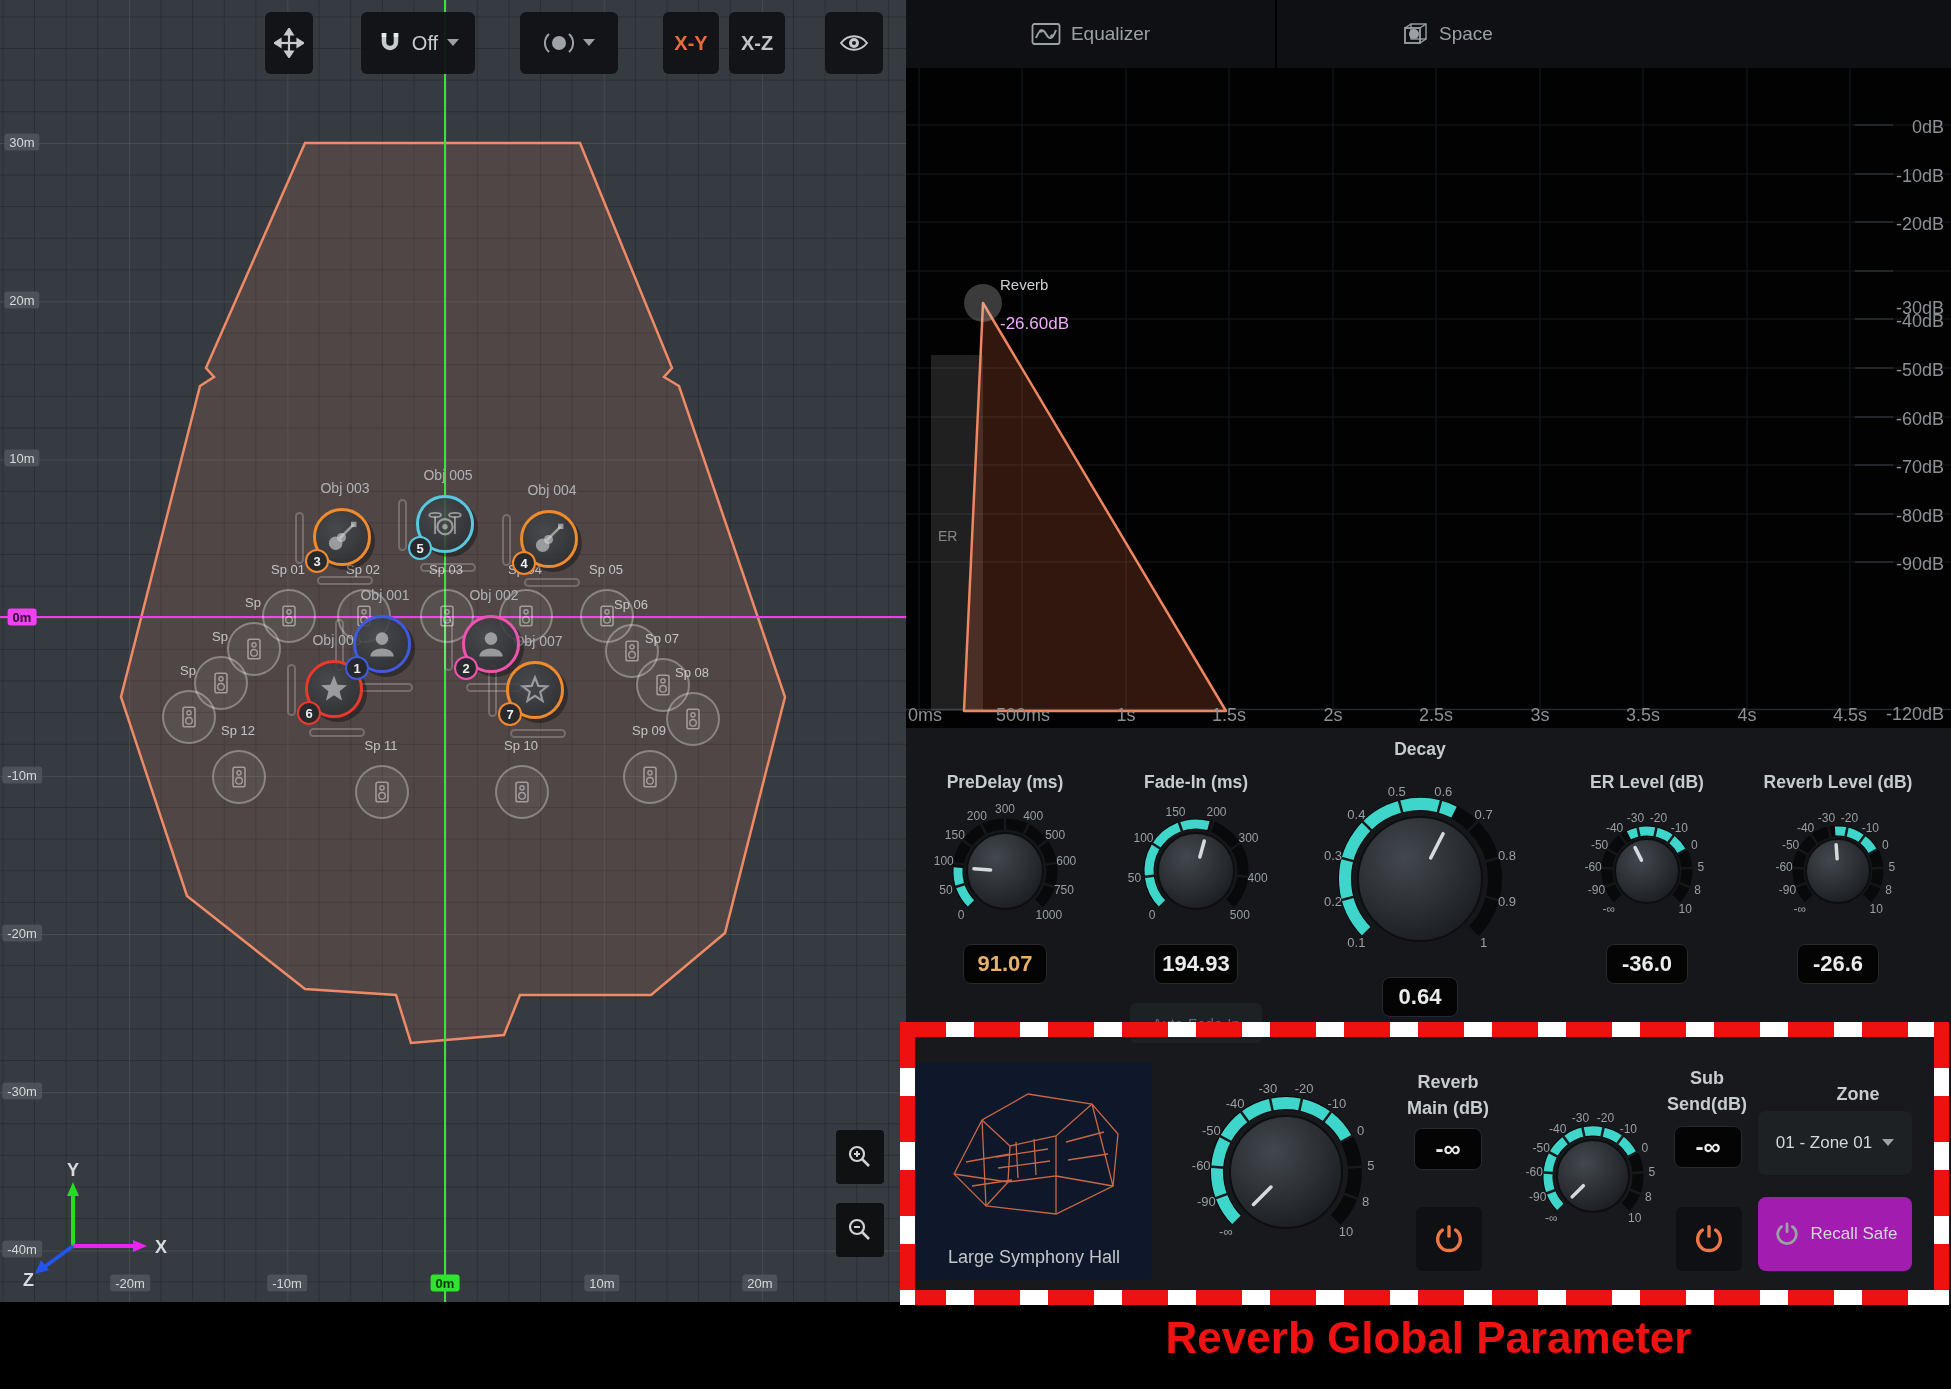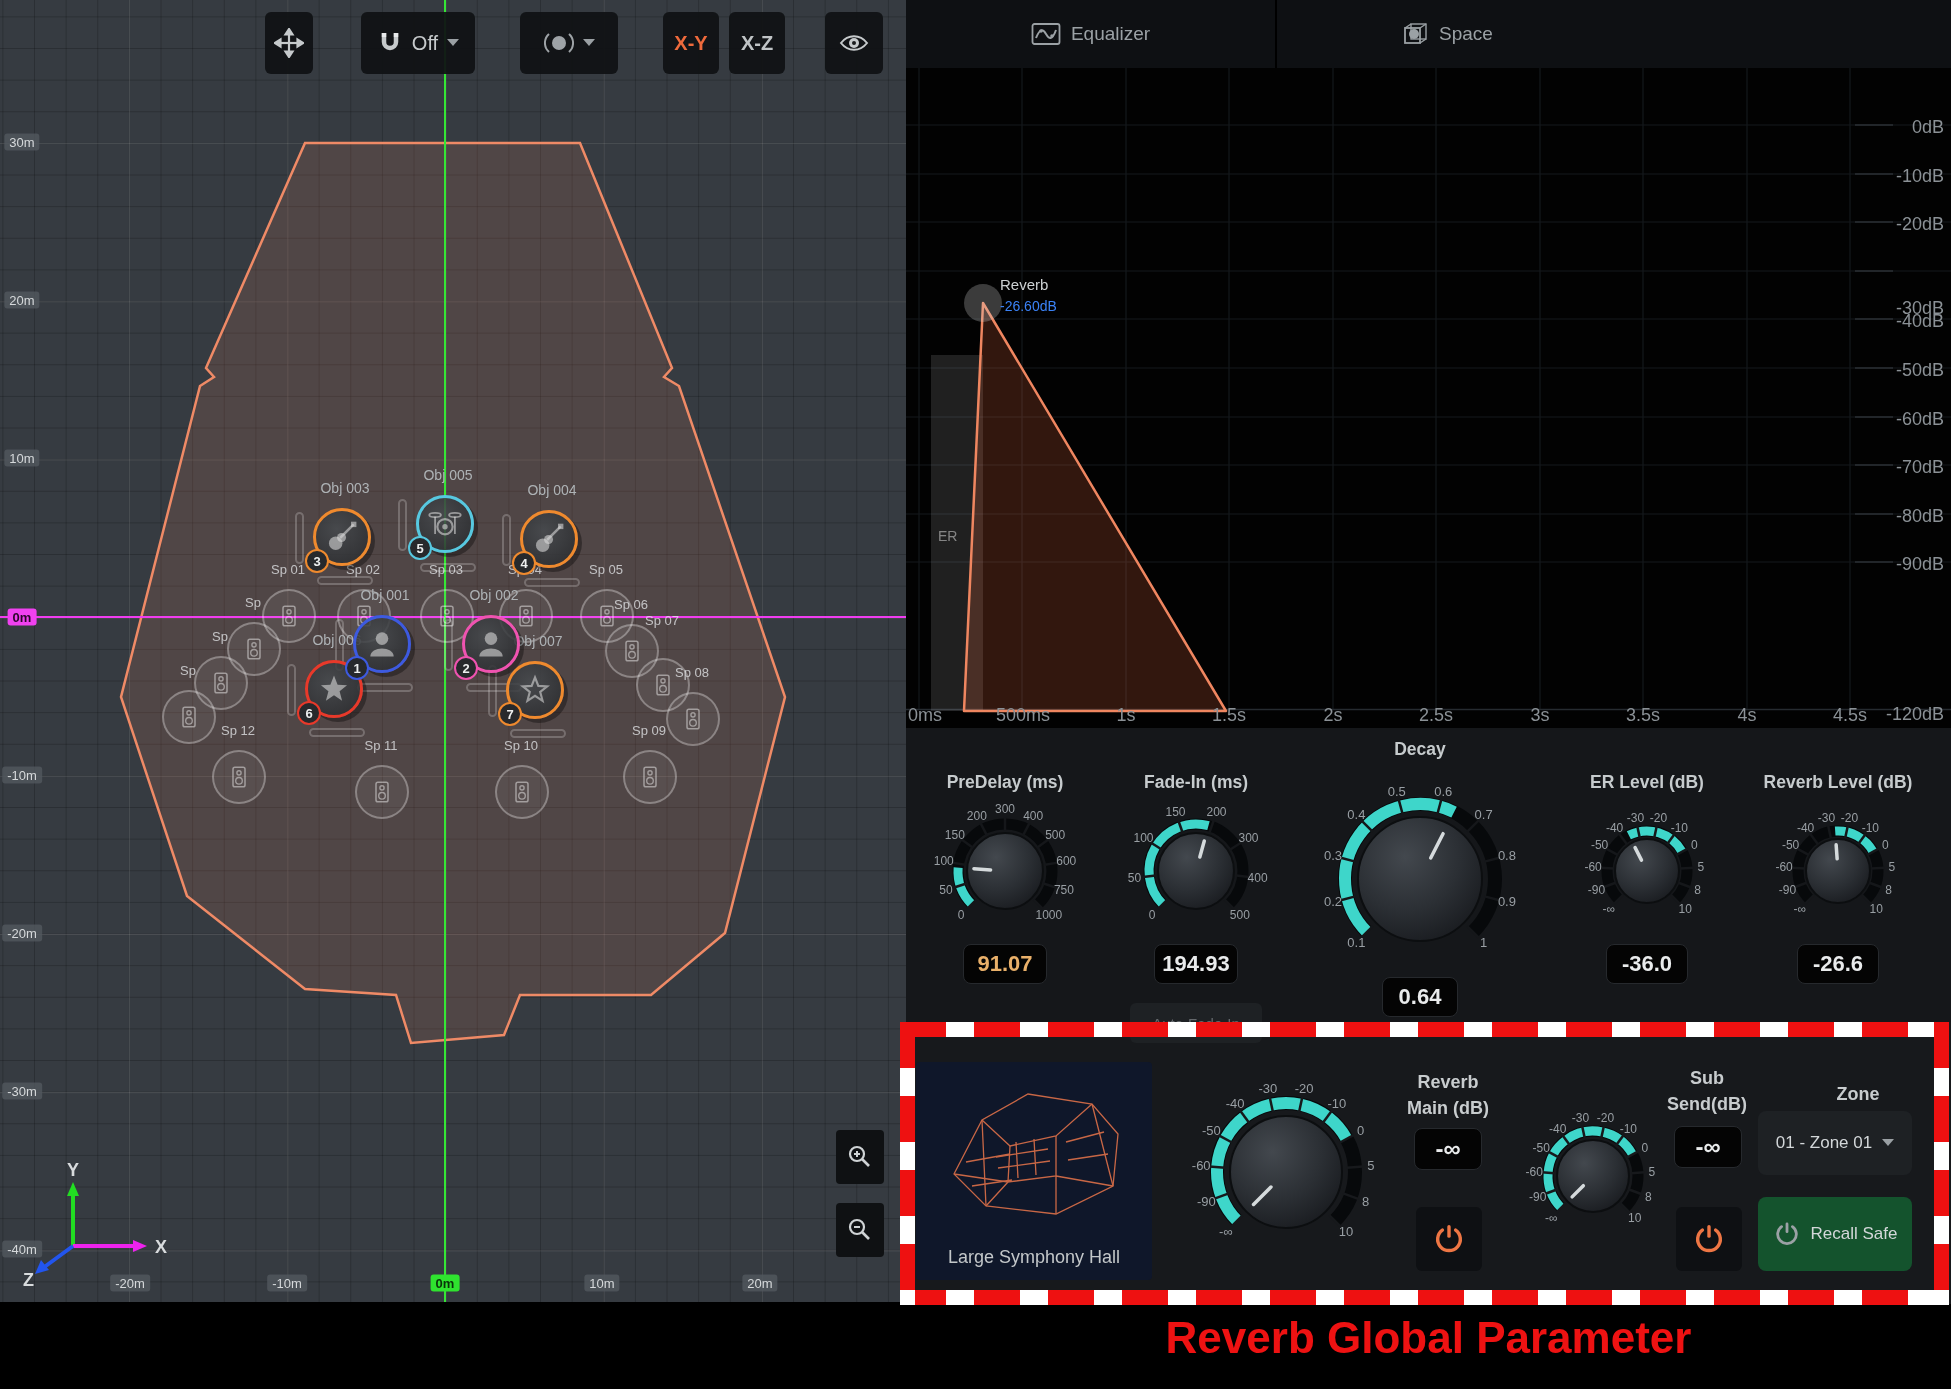--- a/index.html
+++ b/index.html
@@ -87,21 +87,21 @@
   #preset-name { position:absolute; left:0; bottom:12px; width:236px; text-align:center; font-size:18px; color:#c3c7c9; }
   .glabel { position:absolute; text-align:center; font-size:18px; font-weight:600; color:#c8ccce; z-index:4; }
   .gval { position:absolute; background:#040404; border:1px solid #26292d; border-radius:8px;
     display:flex; align-items:center; justify-content:center; font-size:24px; font-weight:600;
     color:#e9ebec; z-index:4; }
   .pwr-btn { position:absolute; width:66px; height:64px; background:#0e1013; border-radius:6px;
     display:flex; align-items:center; justify-content:center; z-index:4; }
   #zone-dropdown { position:absolute; left:1758px; top:1111px; width:154px; height:64px; background:#1e2124;
     border-radius:8px; display:flex; align-items:center; justify-content:center; gap:10px;
     font-size:17px; color:#d3d7d9; z-index:4; }
-  #recall-btn { position:absolute; left:1758px; top:1197px; width:154px; height:74px; background:#14532d;
+  #recall-btn { position:absolute; left:1758px; top:1197px; width:154px; height:74px; background:#a21caf;
     border-radius:8px; display:flex; align-items:center; justify-content:center; gap:10px;
     font-size:17px; color:#d3d7d9; z-index:4; }
 
   
   .dash-h { position:absolute; height:15px; width:1049px; left:900px; z-index:40;
     background:repeating-linear-gradient(90deg,#ee1111 0 46px,#ffffff 46px 74px); }
   .dash-v { position:absolute; width:15px; height:283px; top:1022px; z-index:40;
     background:repeating-linear-gradient(180deg,#ee1111 0 46px,#ffffff 46px 74px); }
   #annotation-title { position:absolute; left:906px; top:1313px; width:1045px; text-align:center;
     font-size:44px; font-weight:600; color:#ee1212; z-index:40; }
@@ -178,21 +178,21 @@
       <div class="spk-label" style="left: 591px; top: 597px;">Sp 06</div>
       <div class="spk" style="left: 636px; top: 658px;">
         <span style="color: rgba(255, 255, 255, 0.45); display: flex;">
           <svg width="30" height="30" viewBox="0 0 40 40">
             <rect x="12" y="7" width="16" height="26" rx="2.5" fill="none" stroke="currentColor" stroke-width="2"></rect>
             <circle cx="20" cy="14.5" r="2.8" fill="none" stroke="currentColor" stroke-width="1.8"></circle>
             <circle cx="20" cy="25" r="4.4" fill="none" stroke="currentColor" stroke-width="1.8"></circle>
           </svg>
         </span>
       </div>
-      <div class="spk-label" style="left: 622px; top: 613px;">Sp 07</div>
+      <div class="spk-label" style="left: 622px; top: 631px;">Sp 07</div>
       <div class="spk" style="left: 666px; top: 692px;">
         <span style="color: rgba(255, 255, 255, 0.45); display: flex;">
           <svg width="30" height="30" viewBox="0 0 40 40">
             <rect x="12" y="7" width="16" height="26" rx="2.5" fill="none" stroke="currentColor" stroke-width="2"></rect>
             <circle cx="20" cy="14.5" r="2.8" fill="none" stroke="currentColor" stroke-width="1.8"></circle>
             <circle cx="20" cy="25" r="4.4" fill="none" stroke="currentColor" stroke-width="1.8"></circle>
           </svg>
         </span>
       </div>
       <div class="spk-label" style="left: 652px; top: 665px;">Sp 08</div>
@@ -528,21 +528,21 @@
     <div class="gl right" style="left: 1888px; top: 263px; width: 56px; margin-top: 35px;">-30dB</div>
     <div class="gl right" style="left: 1888px; top: 311px; width: 56px;">-40dB</div>
     <div class="gl right" style="left: 1888px; top: 360px; width: 56px;">-50dB</div>
     <div class="gl right" style="left: 1888px; top: 409px; width: 56px;">-60dB</div>
     <div class="gl right" style="left: 1888px; top: 457px; width: 56px;">-70dB</div>
     <div class="gl right" style="left: 1888px; top: 506px; width: 56px;">-80dB</div>
     <div class="gl right" style="left: 1888px; top: 554px; width: 56px;">-90dB</div>
     <div class="gl right" style="left: 1884px; top: 704px; width: 60px;">-120dB</div>
     <div class="gl" style="left: 938px; top: 528px; font-size: 14px; color: rgba(255, 255, 255, 0.45);">ER</div>
     <div class="gl" style="left: 1000px; top: 276px; font-size: 15px; color: rgb(205, 209, 211);">Reverb</div>
-    <div class="gl" style="left: 1000px; top: 298px; font-size: 14px; color: #3b82f6;">-26.60dB</div>
+    <div class="gl" style="left: 1000px; top: 314px; font-size: 17px; color: #f0abfc;">-26.60dB</div>
   </div>
 
 <div id="knob-section"></div>
 <div id="knobs-layer">
     <svg width="168" height="168" class="knob-svg" style="left: 921px; top: 787px;">
       <defs>
         <radialGradient id="kg-predelay" cx="38%" cy="32%" r="80%">
           <stop offset="0%" stop-color="#43484e"></stop>
           <stop offset="55%" stop-color="#2b2f34"></stop>
           <stop offset="100%" stop-color="#16181c"></stop>

